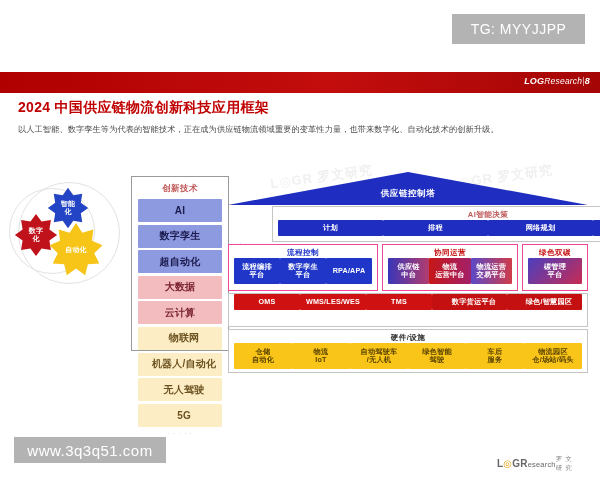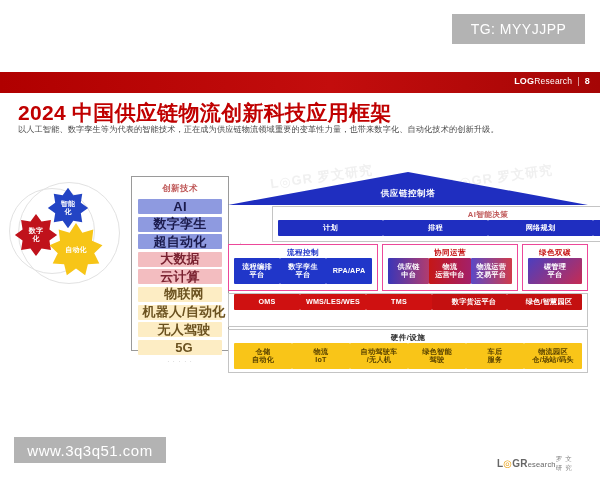--- a/index.html
+++ b/index.html
@@ -24,29 +24,29 @@
     background:#ffffff;
   }
   .red-bar{
     position:absolute;left:0;top:0;width:600px;height:21px;
     background:#c00000;
     background:linear-gradient(90deg,#b00000 0%,#c30d0d 55%,#a50505 100%);
   }
   .brandline{
     position:absolute;right:10px;top:4px;
     font-size:9px;color:#ffffff;font-weight:700;letter-spacing:.2px;
-    display:flex;align-items:flex-end;gap:5px;
+    display:flex;align-items:flex-end;font-style:italic;
   }
   .brandline .sep{opacity:.75;font-weight:400;}
   .brandline .pg{font-weight:700;}
   .brandline .res{font-weight:400;font-size:8.5px;}
 
   .slide-title{
     position:absolute;left:18px;top:27px;
-    font-size:21px;font-weight:700;color:#c00000;letter-spacing:.3px;
+    font-size:14px;font-weight:700;color:#c00000;letter-spacing:.3px;
     white-space:nowrap;
   }
   .slide-sub{
     position:absolute;left:18px;top:52px;width:565px;
     font-size:8.2px;color:#4a4a4a;line-height:1.4;letter-spacing:.1px;
   }
 
   
   .gears{position:absolute;left:6px;top:108px;width:118px;height:100px;}
   .gear-ring{
@@ -62,23 +62,23 @@
   .tech-panel{
     position:absolute;left:131px;top:104px;width:98px;height:175px;
     border:1.2px solid #9a9a9a;background:#ffffff;box-sizing:border-box;
     padding:5px 6px 4px 6px;
   }
   .tech-title{
     text-align:center;font-size:8.5px;color:#c05a5a;font-weight:700;
     margin:1px 0 4px 0;letter-spacing:.4px;
   }
   .tech-item{
-    height:15px;margin-bottom:2.6px;border-radius:1px;
+    height:23px;margin-bottom:2.6px;border-radius:1px;
     display:flex;align-items:center;justify-content:center;
-    font-size:13px;color:#2b2b60;font-weight:700;letter-spacing:.2px;
+    font-size:10px;color:#2b2b60;font-weight:700;letter-spacing:.2px;
     white-space:nowrap;
   }
   .tech-item.t-blue{background:#8e9ae0;color:#1b1b4d;}
   .tech-item.t-pink{background:#f3bdc0;color:#7a2230;}
   .tech-item.t-cream{background:#fdedc4;color:#6b5220;padding-left:8px;}
   .tech-dots{
     text-align:center;font-size:6px;color:#999;letter-spacing:1px;margin-top:3px;
   }
 
   

